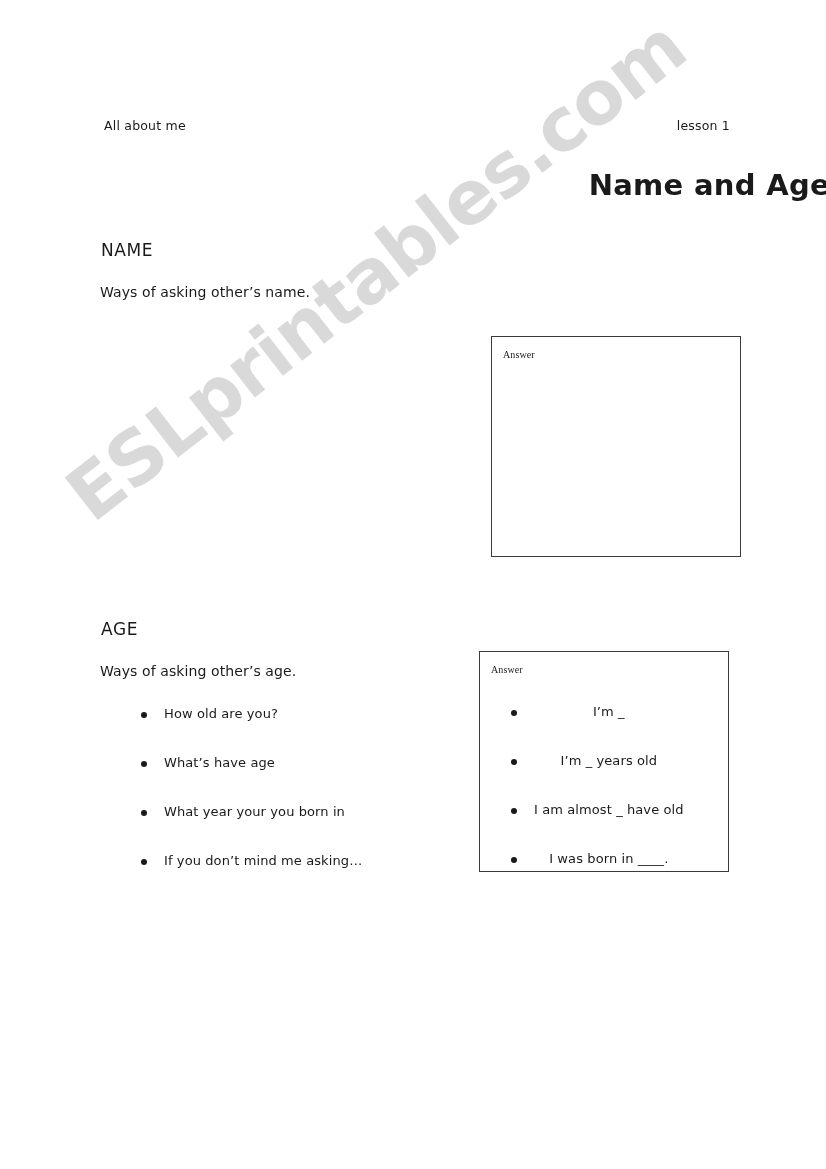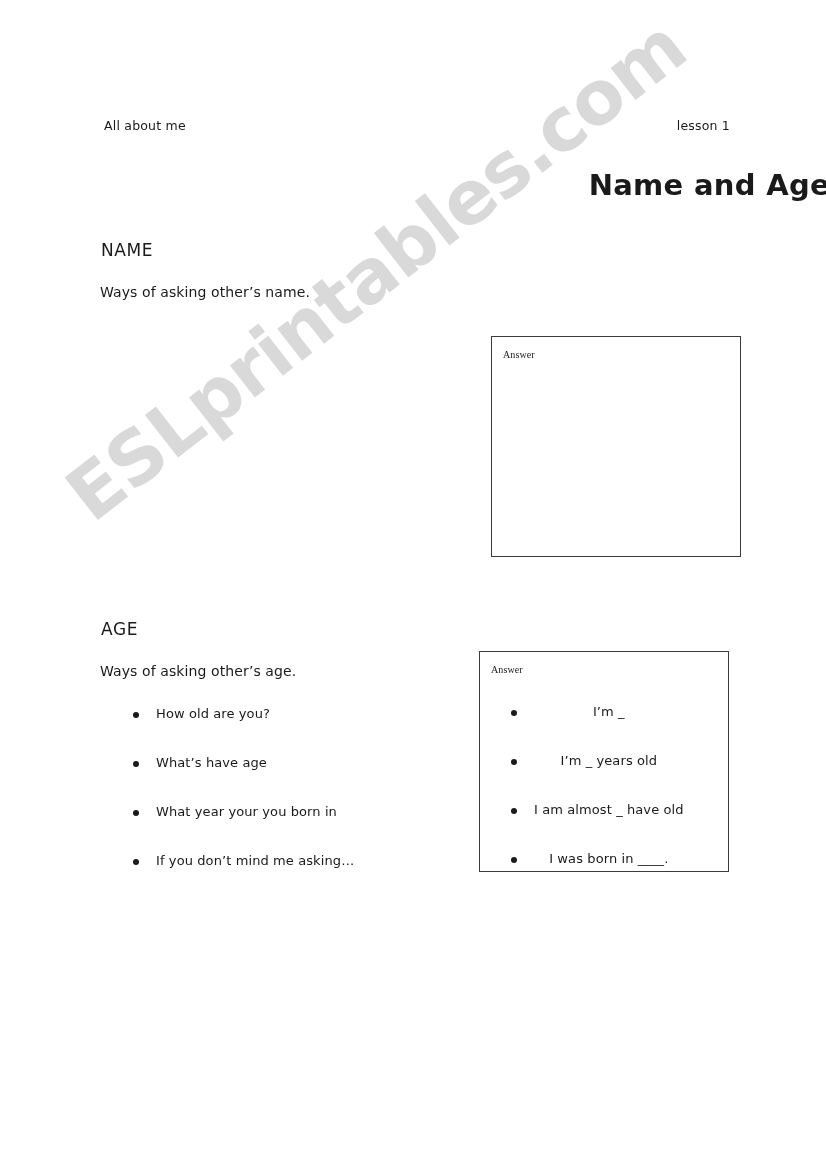--- a/index.html
+++ b/index.html
@@ -94,21 +94,21 @@
     background: #1a1a1a;
   }
 
   #list-name {
     left: 133px;
     top: 328px;
   }
   #list-name li { margin-bottom: 35px; }
 
   #list-age {
-    left: 133px;
+    left: 141px;
     top: 707px;
   }
   #list-age li { margin-bottom: 36px; }
 
   
   .answer-box {
     position: absolute;
     border: 1px solid #3b3b3b;
     background: transparent;
     box-sizing: border-box;

